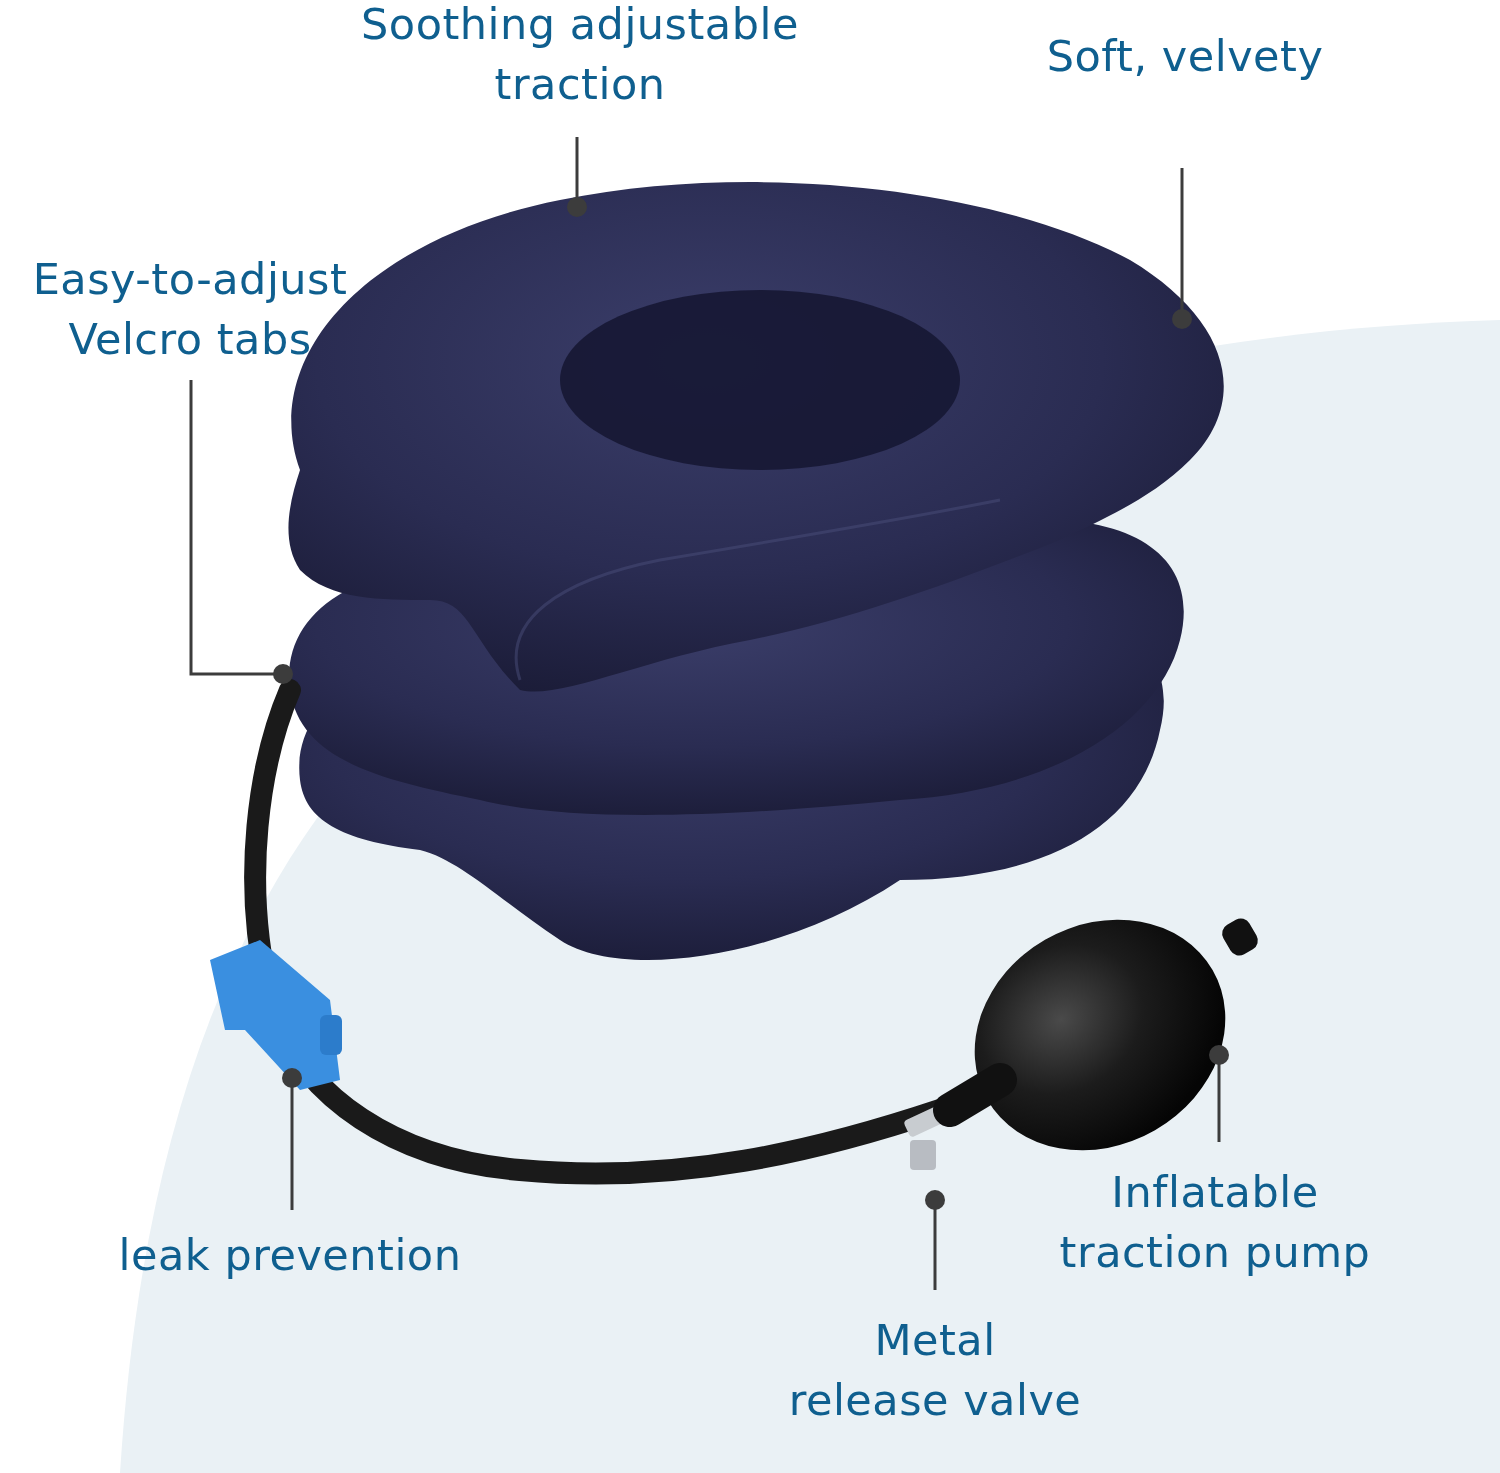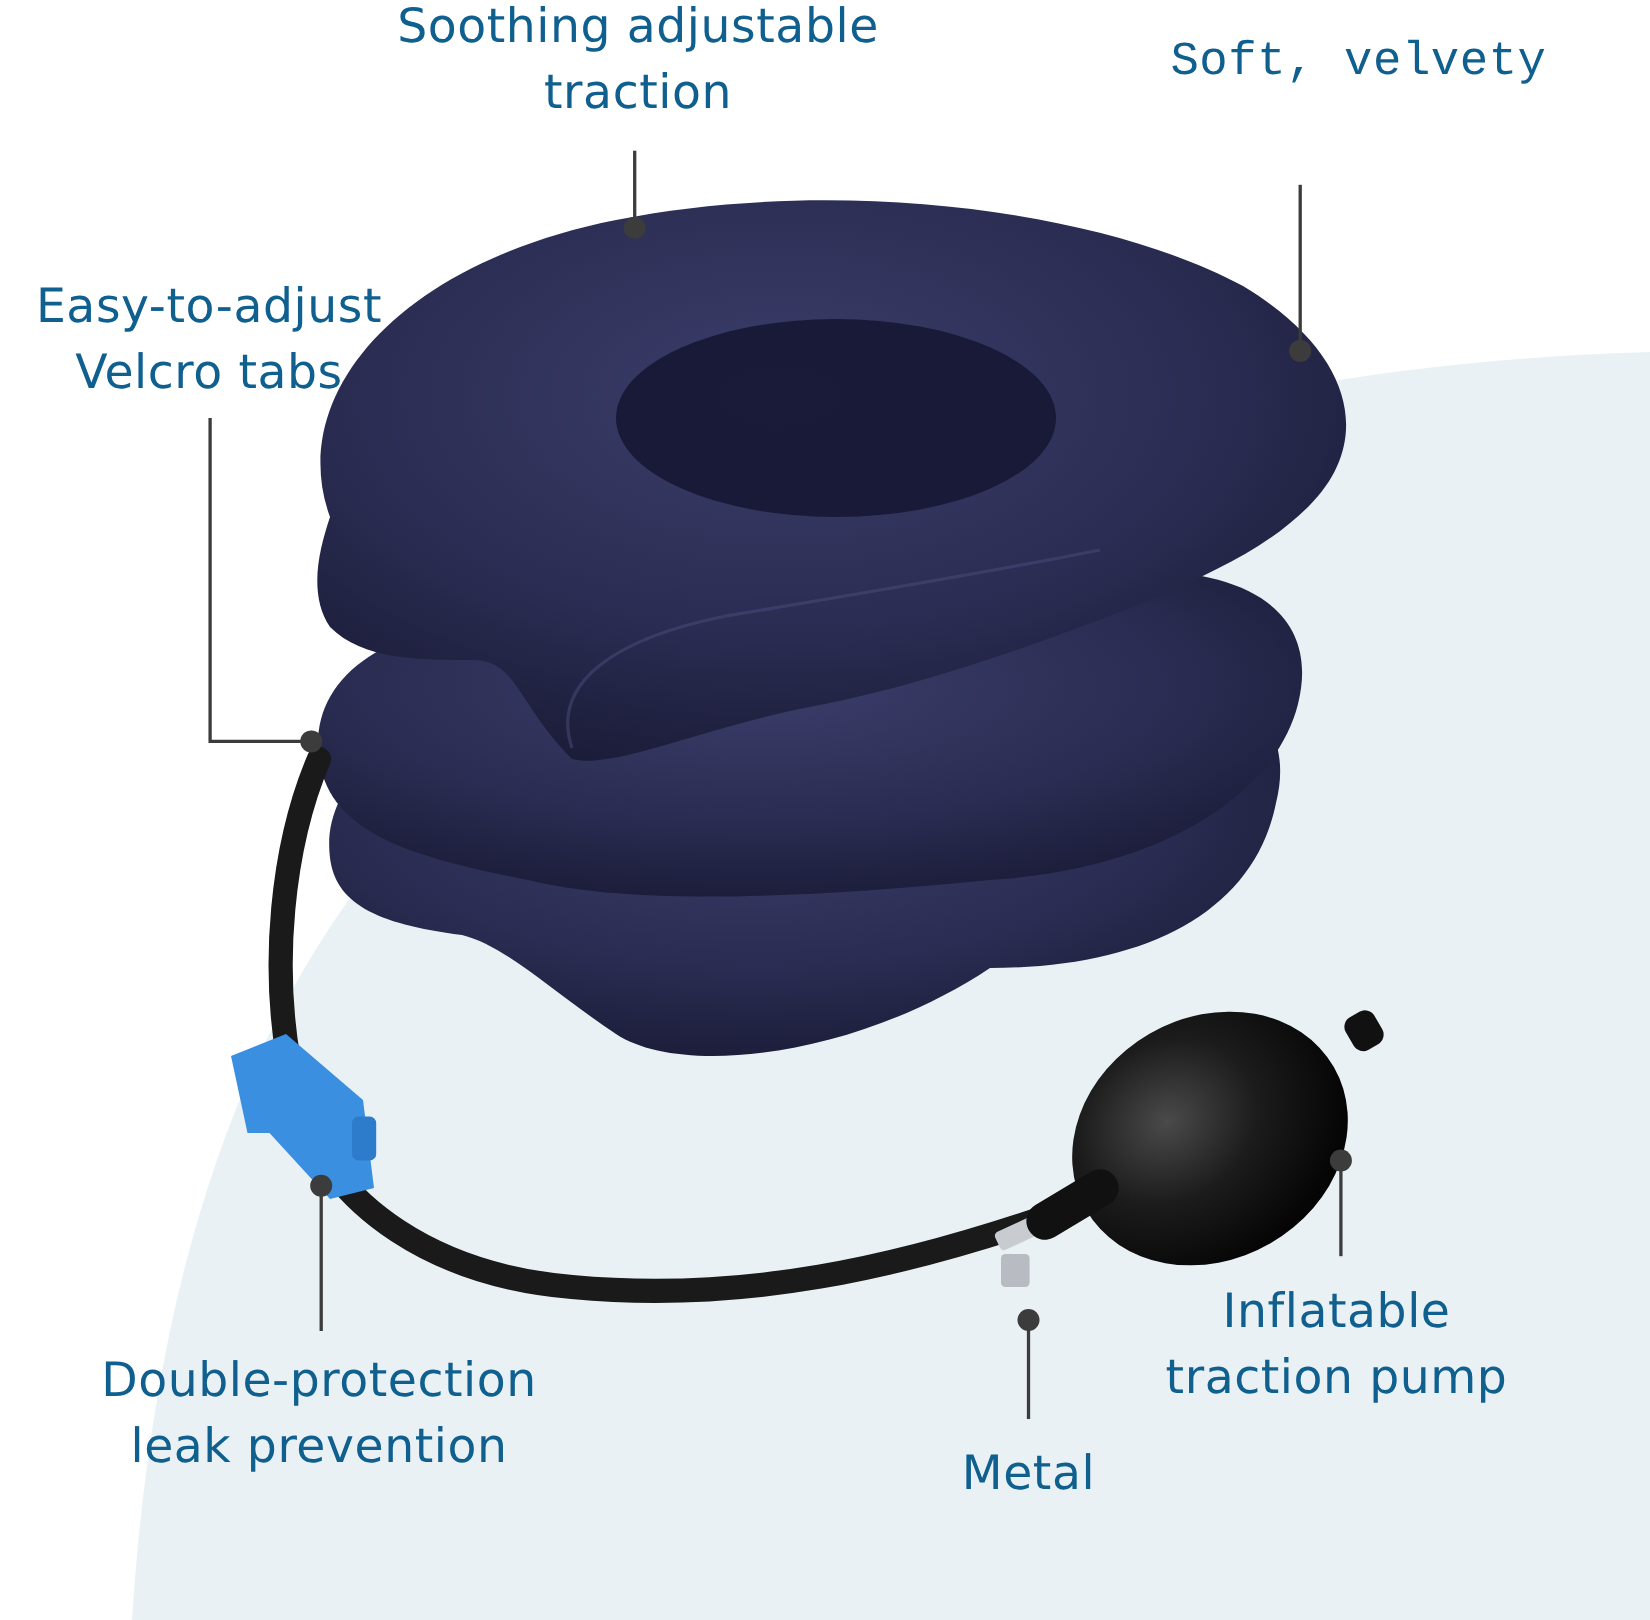--- a/index.html
+++ b/index.html
@@ -85,30 +85,30 @@
   <g stroke="#3c3c3c" stroke-width="3" fill="#3c3c3c">
     <line x1="935" y1="1200" x2="935" y2="1290"></line>
       <circle cx="935" cy="1200" r="10" stroke="none"></circle>
   </g>
 </svg>
 
 <div class="label" style="left:330px;top:-6px;width:500px;">
   <span>Soothing adjustable</span>
   <span>traction</span>
 </div>
-<div class="label" style="left:1064px;top:26px;width:310px;font-family:Liberation Mono, monospace;">
+<div class="label" style="left:1030px;top:26px;width:310px;">
   <span>Soft, velvety</span>
 </div>
 <div class="label" style="left:0px;top:230px;width:380px;margin-top:19px;">
   <span>Easy-to-adjust</span>
   <span>Velcro tabs</span>
 </div>
 <div class="label" style="left:60px;top:1225px;width:460px;">
-  <span>Double-protection</span>
   <span>leak prevention</span>
 </div>
 <div class="label" style="left:1040px;top:1162px;width:350px;">
   <span>Inflatable</span>
   <span>traction pump</span>
 </div>
 <div class="label" style="left:770px;top:1310px;width:330px;">
   <span>Metal</span>
+  <span>release valve</span>
 </div>
 
 </body></html>

